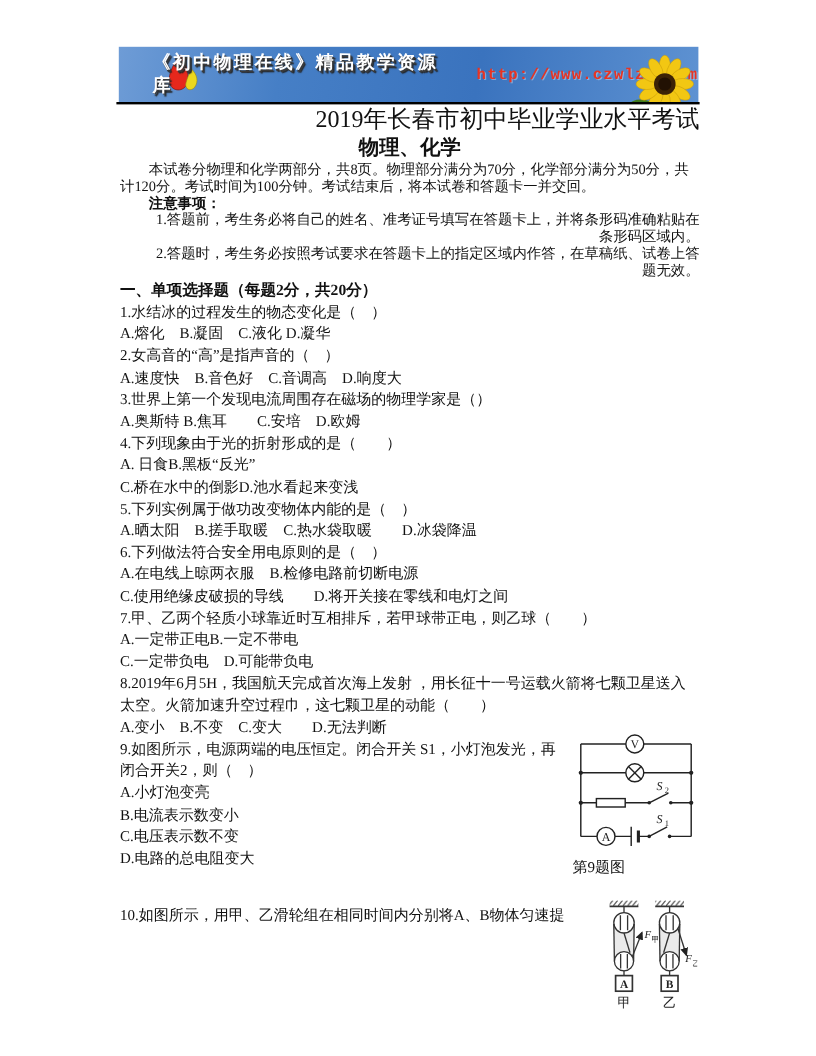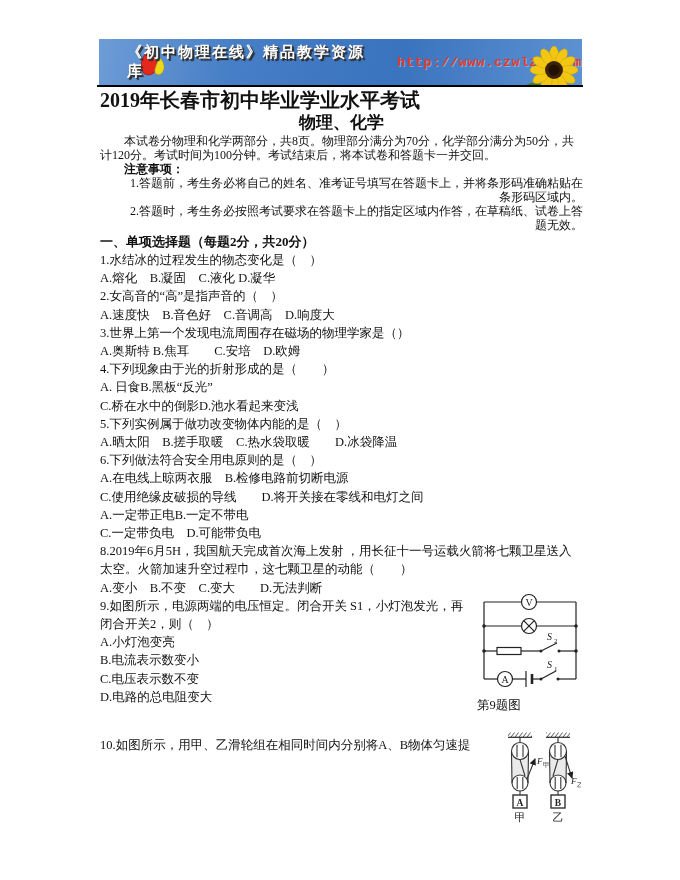--- a/index.html
+++ b/index.html
@@ -16,21 +16,21 @@
                 text-shadow:1px 1px 0 #3a3a3a,2px 2px 1px #222;}
   .banner-url{font-size:13px;font-weight:bold;color:#e83322;letter-spacing:1px;
               font-family:"Liberation Mono","DejaVu Sans Mono",monospace;
               text-shadow:1px 1px 0 rgba(255,255,255,.35);padding-left:16px;}
   .banner-logo{position:absolute;left:38px;top:5px;}
   .banner-flower{position:absolute;right:2px;bottom:-8px;}
   
   .rule{position:absolute;left:97px;top:85px;width:486px;height:0;border-top:2px solid #000;}
   
   .content{position:absolute;left:100px;top:89px;width:483px;}
-  .doc-title{font-size:20px;font-weight:bold;text-align:left;line-height:23px;}
+  .doc-title{font-size:20px;font-weight:normal;text-align:right;line-height:23px;}
   .doc-subtitle{font-size:17px;font-weight:bold;text-align:center;line-height:21px;}
   .intro{font-size:12px;line-height:14px;text-indent:2em;margin:1px 0 0;}
   .notice-label{font-size:12px;line-height:14px;font-weight:bold;padding-left:2em;}
   .note{font-size:12px;line-height:14px;text-indent:2em;text-align:right;}
   .part-title{font-size:15px;font-weight:bold;text-align:center;margin:4px 0 16px;line-height:17px;}
   .sec-title{font-size:13px;font-weight:bold;line-height:19px;}
   .qline{font-size:12.5px;line-height:18.2px;}
   .q9-block{position:relative;padding-right:112px;min-height:118px;}
   .fig9{position:absolute;top:-4px;right:0;width:106px;text-align:center;}
   .fig9-caption{font-size:12.5px;margin-top:2px;text-align:left;}
@@ -97,20 +97,21 @@
     <div class="qline">3.世界上第一个发现电流周围存在磁场的物理学家是（）</div>
     <div class="qline">A.奥斯特 B.焦耳　　C.安培　D.欧姆</div>
     <div class="qline">4.下列现象由于光的折射形成的是（　　）</div>
     <div class="qline">A. 日食B.黑板“反光”</div>
     <div class="qline">C.桥在水中的倒影D.池水看起来变浅</div>
     <div class="qline">5.下列实例属于做功改变物体内能的是（　）</div>
     <div class="qline">A.晒太阳　B.搓手取暖　C.热水袋取暖　　D.冰袋降温</div>
     <div class="qline">6.下列做法符合安全用电原则的是（　）</div>
     <div class="qline">A.在电线上晾两衣服　B.检修电路前切断电源</div>
     <div class="qline">C.使用绝缘皮破损的导线　　D.将开关接在零线和电灯之间</div>
+    <div class="qline">7.甲、乙两个轻质小球靠近时互相排斥，若甲球带正电，则乙球（　　）</div>
     <div class="qline">A.一定带正电B.一定不带电</div>
     <div class="qline">C.一定带负电　D.可能带负电</div>
     <div class="qline">8.2019年6月5H，我国航天完成首次海上发射 ，用长征十一号运载火箭将七颗卫星送入太空。火箭加速升空过程巾，这七颗卫星的动能（　　）</div>
     <div class="qline">A.变小　B.不变　C.变大　　D.无法判断</div>
 
     <div class="q9-block">
       <div class="qline">9.如图所示，电源两端的电压恒定。闭合开关 S1，小灯泡发光，再闭合开关2，则（　）</div>
       <div class="qline">A.小灯泡变亮</div>
       <div class="qline">B.电流表示数变小</div>
       <div class="qline">C.电压表示数不变</div>

